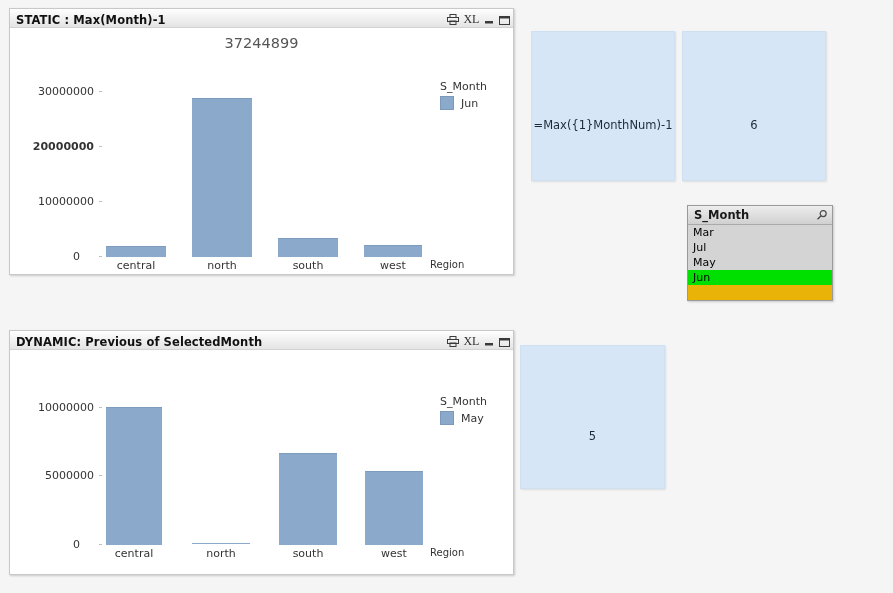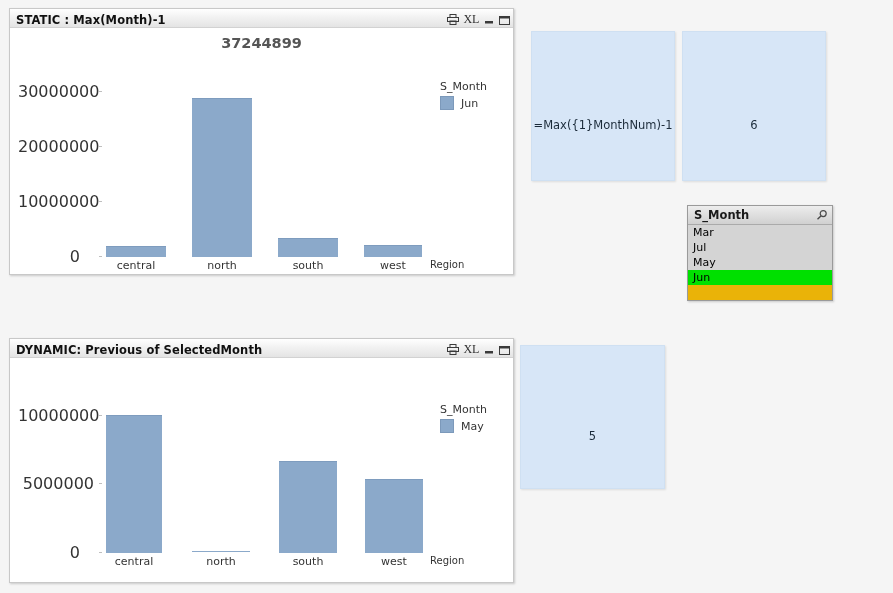--- a/index.html
+++ b/index.html
@@ -75,21 +75,21 @@
     text-align: center;
     font-size: 14.5px;
     color: #555555;
     font-family: "DejaVu Sans", sans-serif;
   }
 
   
   .plot { position: absolute; }
   .ytick-label {
     position: absolute;
-    font-size: 16px;
+    font-size: 11px;
     color: #333333;
     text-align: right;
     white-space: nowrap;
     transform: translateY(-50%);
   }
   .ytick-mark {
     position: absolute;
     width: 3px;
     height: 1px;
     background: #bfbfbf;
@@ -240,36 +240,36 @@
         </span>
         <span class="ic">
           <svg width="11" height="10" viewBox="0 0 11 10">
             <rect x="0.5" y="1.5" width="10" height="8" fill="none" stroke="#3a3a3a"></rect>
             <rect x="0.5" y="1.5" width="10" height="2" fill="#3a3a3a"></rect>
           </svg>
         </span>
       </div>
     </div>
     <div class="win-body">
-      <div class="chart-title" style="top:7px;font-weight:bold;">37244899</div>
+      <div class="chart-title" style="top:7px;">37244899</div>
 
       <div class="legend" style="left:430px; top:52px;">
         <div class="legend-title">S_Month</div>
         <div class="legend-row">
           <span class="legend-swatch"></span>
           <span class="legend-label">Jun</span>
         </div>
       </div>
 
       <div class="plot" style="left:0; top:0; right:0; bottom:0;">
 
         <div class="ytick-label" style="left:8px; width:76px; top:63px;">30000000</div>
         <div class="ytick-mark" style="left:89px; top:63px;"></div>
 
-        <div class="ytick-label" style="left:8px; width:76px; top:118px;">20000000</div>
+        <div class="ytick-label" style="left:8px; width:76px; top:118px;font-weight:bold;">20000000</div>
         <div class="ytick-mark" style="left:89px; top:118px;"></div>
 
         <div class="ytick-label" style="left:8px; width:76px; top:173px;">10000000</div>
         <div class="ytick-mark" style="left:89px; top:173px;"></div>
 
         <div class="ytick-label" style="left:8px; width:62px; top:228px;">0</div>
         <div class="ytick-mark" style="left:89px; top:228px;"></div>
 
         <div class="bar" style="left:96px; width:60px; top:218px; height:10px;"></div>
         <div class="bar" style="left:182px; width:60px; top:70px; height:158px;"></div>
@@ -279,21 +279,21 @@
         <div class="xtick-label" style="left:96px; width:60px; top:231px;">central</div>
         <div class="xtick-label" style="left:182px; width:60px; top:231px;">north</div>
         <div class="xtick-label" style="left:268px; width:60px; top:231px;">south</div>
         <div class="xtick-label" style="left:354px; width:58px; top:231px;">west</div>
 
         <div class="axis-title" style="left:420px; top:231px;">Region</div>
       </div>
     </div>
   </div>
 
-  <div class="chart-window" style="left:9px; top:338px; width:505px; height:245px;">
+  <div class="chart-window" style="left:9px; top:330px; width:505px; height:245px;">
     <div class="win-titlebar">
       <div class="win-title">DYNAMIC: Previous of SelectedMonth</div>
       <div class="win-btns">
         <span class="ic">
           <svg width="12" height="11" viewBox="0 0 12 11">
             <rect x="3" y="0.5" width="6" height="3" fill="none" stroke="#3a3a3a"></rect>
             <rect x="0.5" y="3.5" width="11" height="4" fill="none" stroke="#3a3a3a"></rect>
             <rect x="3" y="7" width="6" height="3.5" fill="none" stroke="#3a3a3a"></rect>
           </svg>
         </span>

